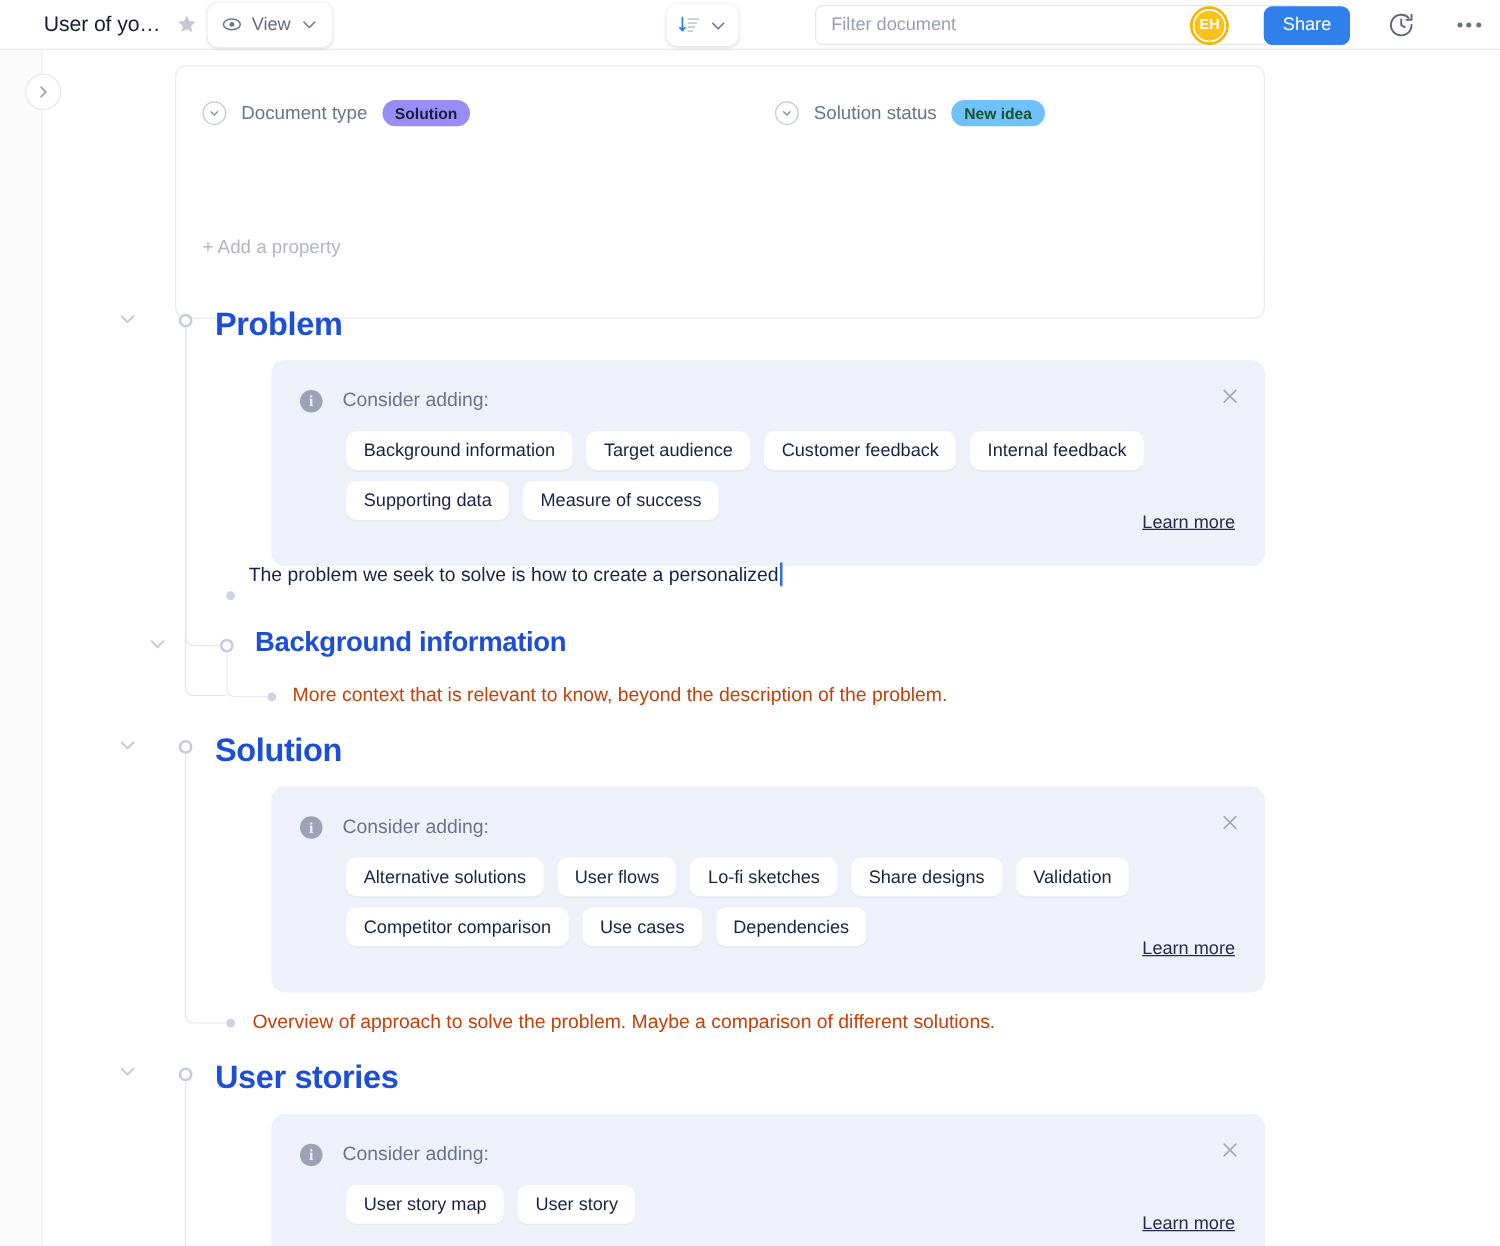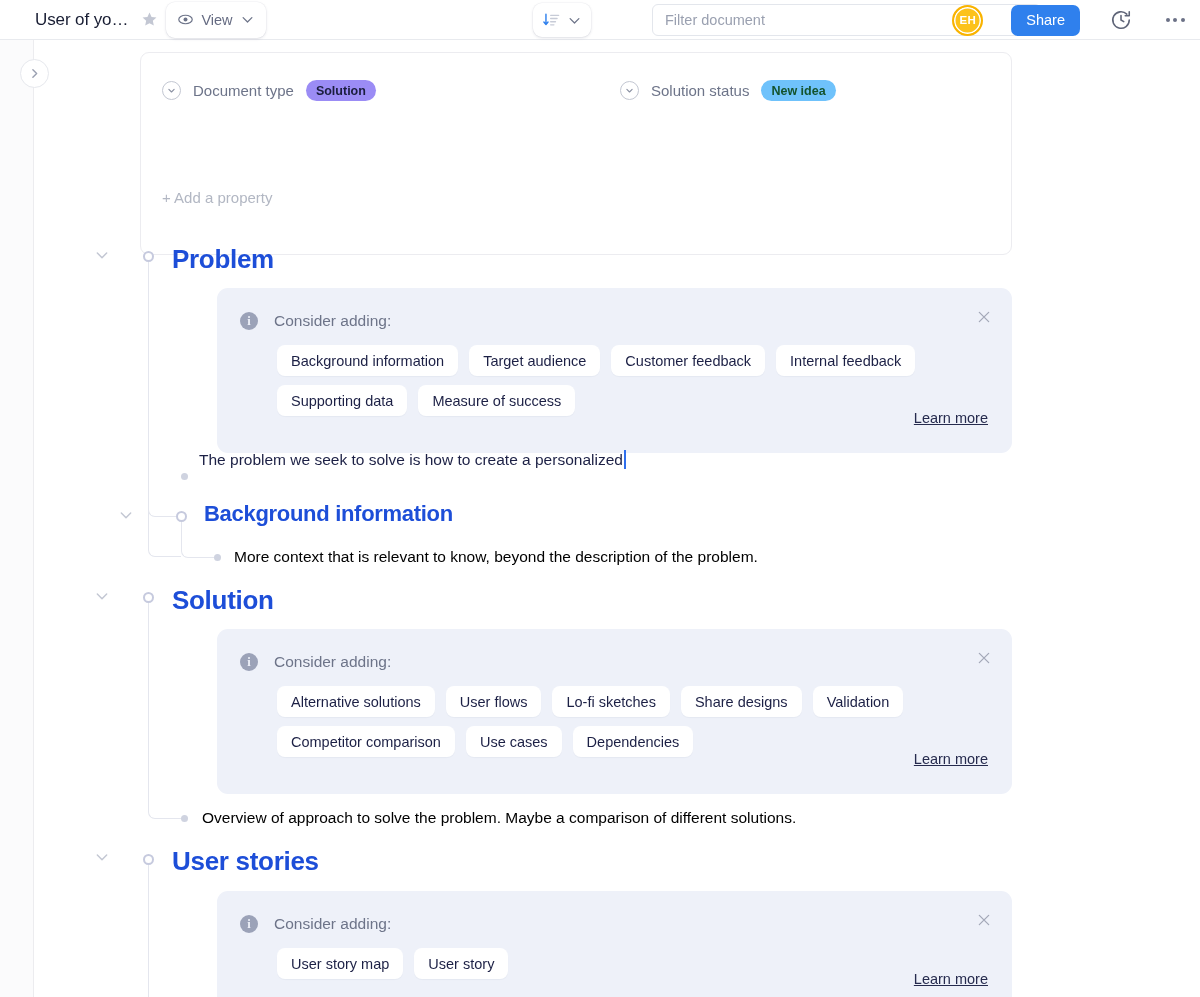--- a/index.html
+++ b/index.html
@@ -196,21 +196,21 @@
     position: absolute; margin: 0;
     font-size: 26px; font-weight: bold;
     color: #1d4ed8; letter-spacing: -0.3px;
     white-space: nowrap;
   }
   .body-text {
     position: absolute; font-size: 15.5px; color: #1c2045;
     white-space: nowrap;
   }
   .placeholder-text {
-    position: absolute; font-size: 15.5px; color: #000000;
+    position: absolute; font-size: 15.5px; color: #c2410c;
     white-space: nowrap;
   }
   .caret {
     display: inline-block; width: 2px; height: 19px;
     background: #2f6fed; vertical-align: -4px; margin-left: 1px;
   }
 
   
   .hint {
     position: absolute;

